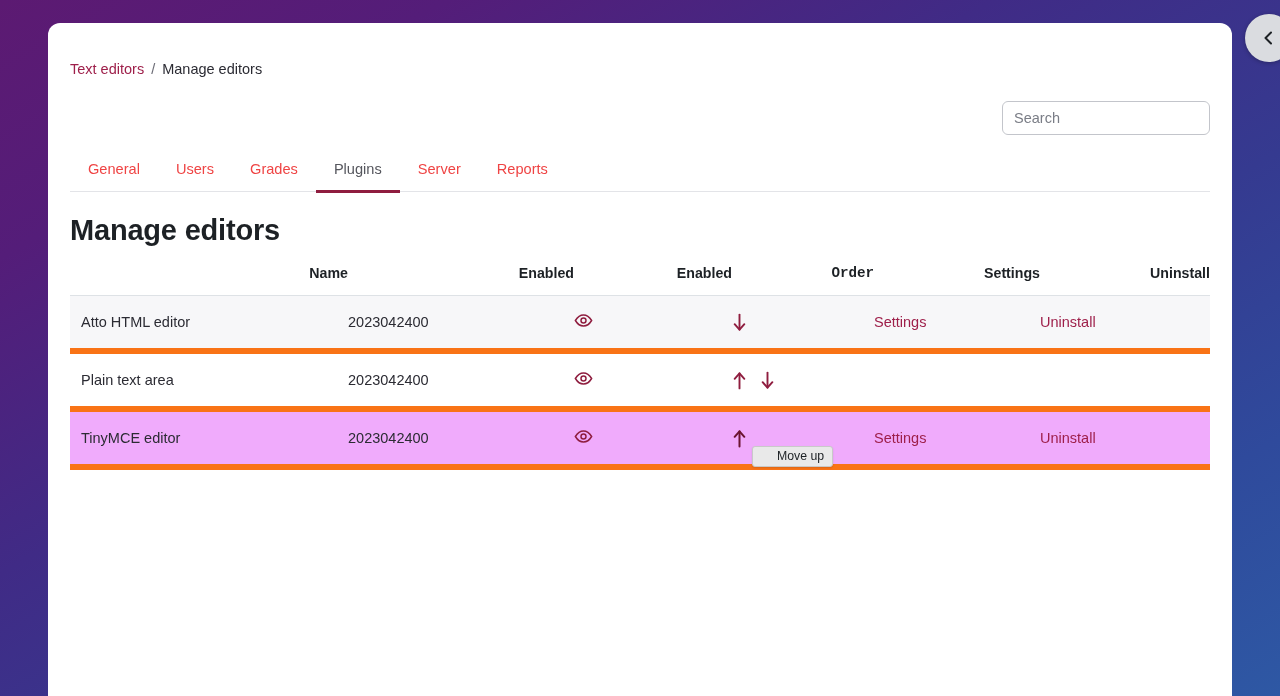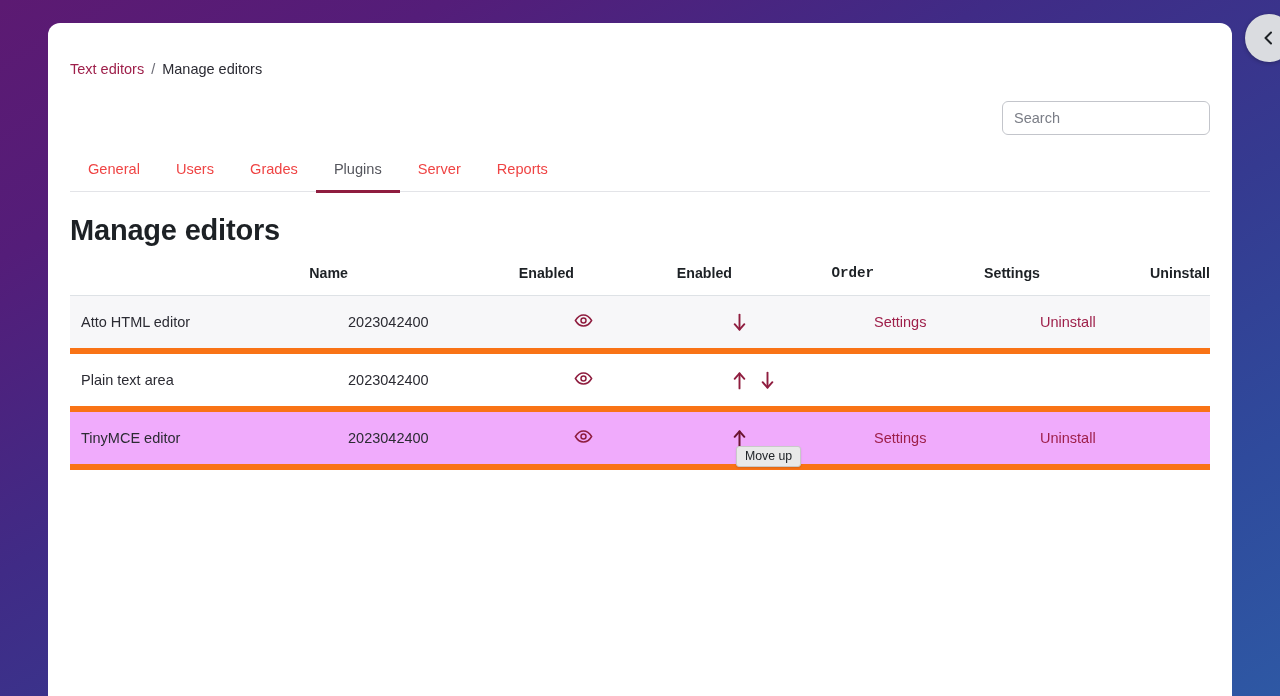--- a/index.html
+++ b/index.html
@@ -198,26 +198,26 @@
   }
   .row-link {
     color: #9e1f4a;
     text-decoration: none;
     cursor: pointer;
   }
 
   
   #tooltip {
     position: absolute;
-    left: 736px;
+    left: 752px;
     top: 446px;
     background: #e9e9e9;
     border: 1px solid #c9c9c9;
     border-radius: 3px;
-    padding: 2px 8px 3px 8px;
+    padding: 2px 8px 3px 24px;
     font-size: 12.3px;
     color: #1d2125;
     box-shadow: 0 1px 2px rgba(0,0,0,.12);
     white-space: nowrap;
     pointer-events: none;
   }
 </style>
 </head>
 <body>
 

